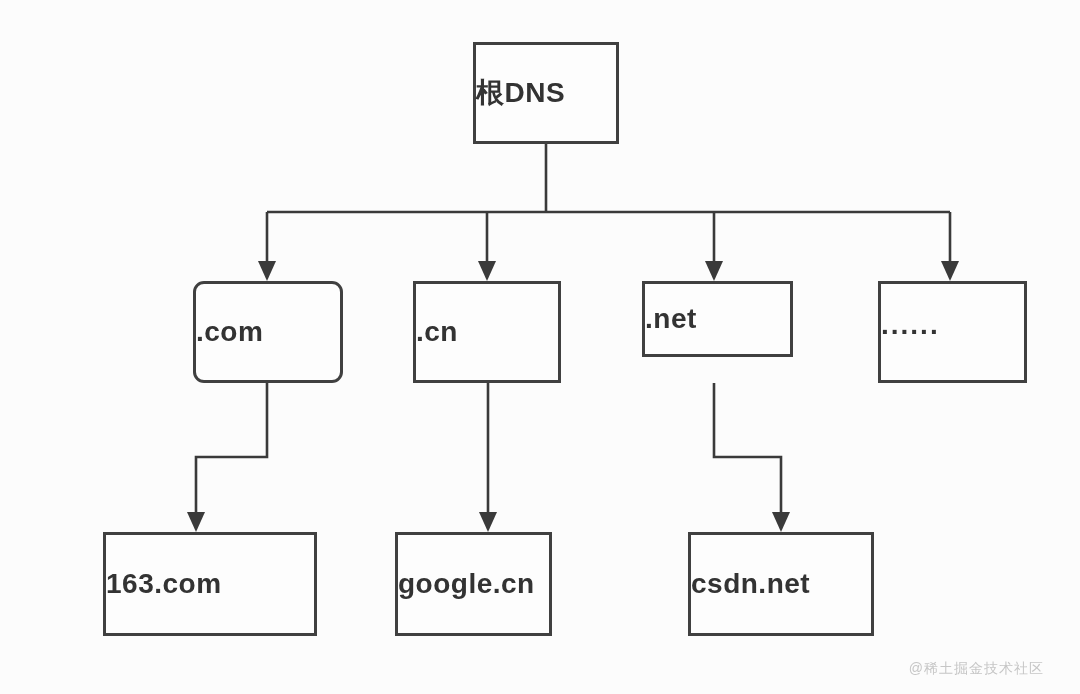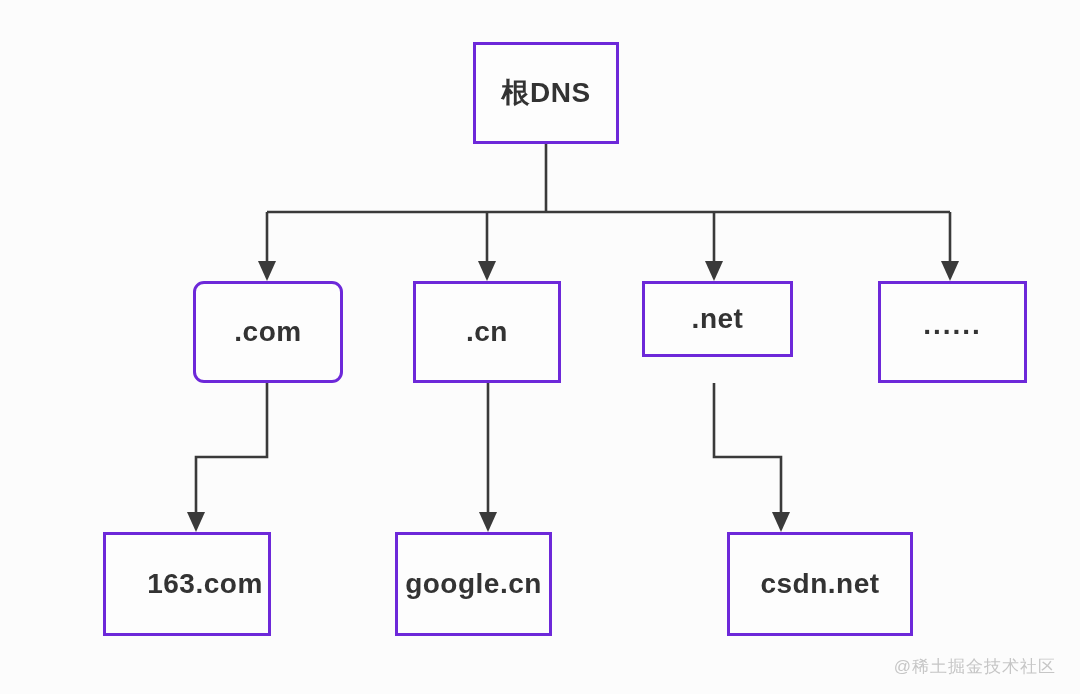--- a/index.html
+++ b/index.html
@@ -16,48 +16,47 @@
   }
   .connectors{
     position:absolute;
     left:0;top:0;
     width:1080px;height:694px;
   }
   .node{
     position:absolute;
     box-sizing:border-box;
     background:#fdfdfd;
-    border:3px solid #6d28d9;
+    border:3px solid #404040;
     display:flex;
     align-items:center;
-    justify-content:center;
     color:#333333;
     font-weight:bold;
     font-size:28px;
     letter-spacing:0.5px;
   }
   
   .b-root {left:473px; top:42px;  width:146px; height:102px;}
   .b-tld0 {left:193px; top:281px; width:150px; height:102px;border-radius:11px;}
   .b-tld1 {left:413px; top:281px; width:148px; height:102px;}
   .b-tld2 {left:642px; top:281px; width:151px; height:76px;}
   .b-tld3 {left:878px; top:281px; width:149px; height:102px;}
-  .b-dom0 {left:103px; top:532px; width:168px; height:104px;padding-left:36px;}
+  .b-dom0 {left:103px; top:532px; width:214px; height:104px;}
   .b-dom1 {left:395px; top:532px; width:157px; height:104px;}
-  .b-dom2 {left:688px; top:532px; width:186px; height:104px;margin-left:39px;}
+  .b-dom2 {left:688px; top:532px; width:186px; height:104px;}
   .b-tld3 .label{
     display:inline-block;
     transform:translateY(-7px);
     letter-spacing:2px;
   }
   .watermark{
     position:absolute;
-    right:24px;
+    right:36px;
     bottom:16px;
-    font-size:17px;
+    font-size:14px;
     color:#c6c6c6;
     font-weight:normal;
     letter-spacing:1px;
   }
 </style>
 </head>
 <body>
 
 <div class="canvas">
 

